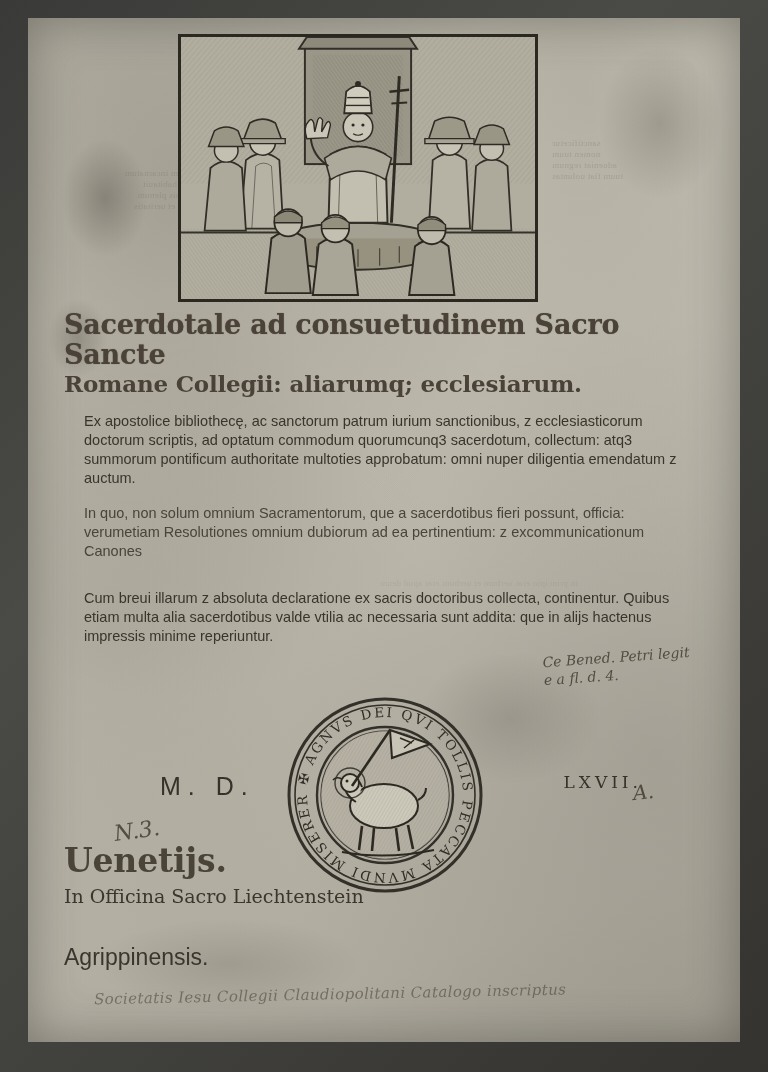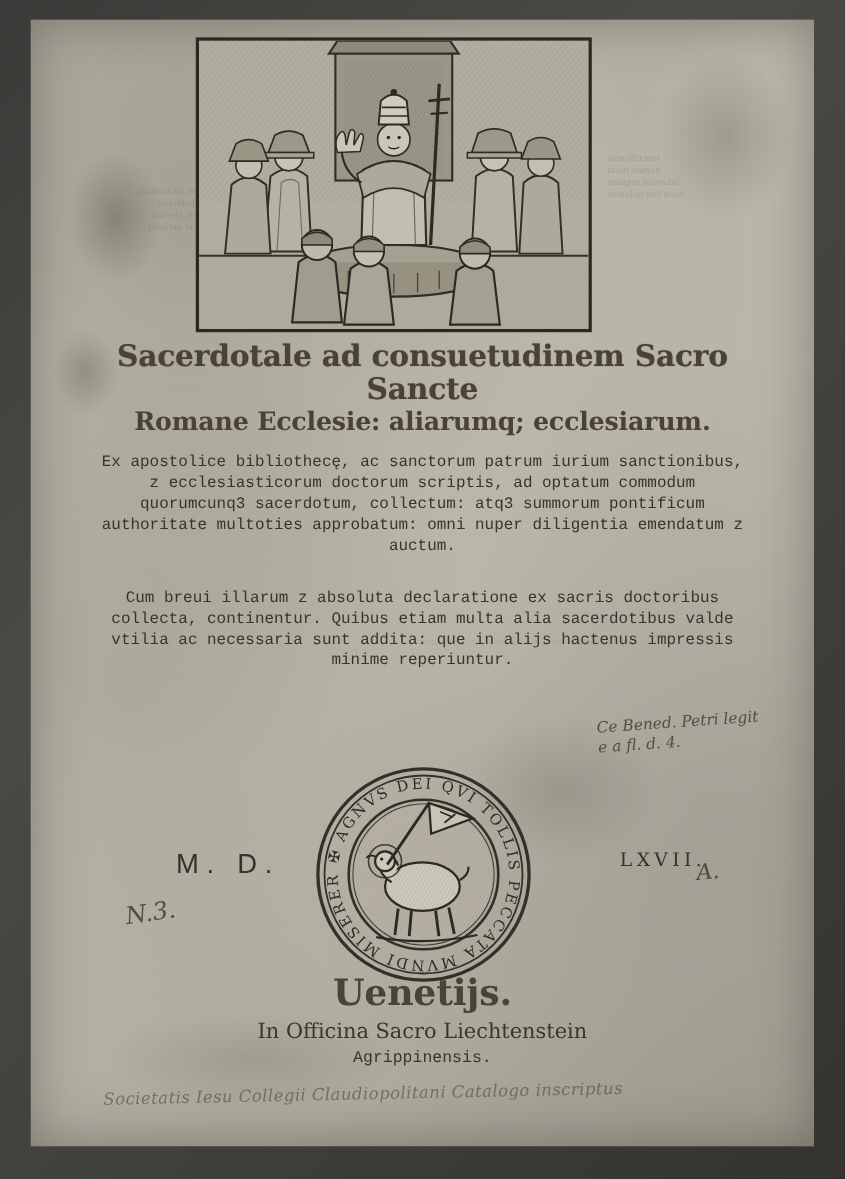--- a/index.html
+++ b/index.html
@@ -80,41 +80,41 @@
     box-sizing: border-box;
   }
   #woodcut svg { display: block; width: 100%; height: 100%; }
 
   
   #type-block {
     position: absolute;
     left: 36px;
     top: 292px;
     width: 640px;
-    text-align: center;
+    text-align: left;
     color: #3b3830;
   }
   .gothic {
     font-family: "DejaVu Serif", serif;
     font-weight: bold;
     letter-spacing: -0.2px;
   }
   #title-line-1 {
     font-size: 27px;
     line-height: 30px;
     color: #4a4238;
     text-shadow: 0 0 1px rgba(70,64,52,0.6);
   }
   #title-line-2 {
     font-size: 23px;
     line-height: 28px;
     color: #4a4238;
   }
   .para {
-    font-family: Liberation Mono, monospace;
+    font-family: Liberation Sans, sans-serif;
     font-size: 14.5px;
     line-height: 19px;
     color: #3a352c;
     margin: 0 auto;
     max-width: 600px;
   }
   #para-1 { margin-top: 14px; }
   #para-2 { margin-top: 16px; color: #4a443a; }
   #para-3 { margin-top: 28px; }
 
@@ -149,43 +149,44 @@
     left: 216px;
     top: 0px;
     width: 210px;
     height: 210px;
   }
   #printers-device svg { display: block; width: 100%; height: 100%; }
 
   #imprint {
     position: absolute;
     left: 36px;
-    top: 866px;
+    top: 824px;
     width: 640px;
-    text-align: center;
+    text-align: left;
   }
   #city {
     font-family: "DejaVu Serif", serif;
     font-weight: bold;
     font-size: 33px;
     line-height: 38px;
     color: #4a4338;
   }
   #printer {
     font-family: "DejaVu Serif", serif;
     font-size: 19px;
     line-height: 24px;
     color: #3b362d;
     margin-top: 4px;
   }
   #printer-place {
-    font-family: Liberation Mono, monospace;
-    font-size: 15px;
+    font-family: Liberation Sans, sans-serif;
+    font-size: 23px;
     line-height: 24px;
     color: #3b362d;
+    margin-top: 37px;
   }
 
   
   .ms {
     position: absolute;
     color: rgba(58,50,38,0.78);
     font-family: "DejaVu Serif", serif;
     font-style: italic;
     white-space: pre;
     pointer-events: none;
@@ -338,22 +339,23 @@
         <g>
           <path d="M232 264 L238 214 Q256 200 272 214 L278 264 Z" fill="#a5a192" stroke="#2c2922" stroke-width="2"></path>
           <circle cx="255" cy="198" r="14" fill="#c0bcad" stroke="#2c2922" stroke-width="1.8"></circle>
           <path d="M241 192 Q255 180 269 192 L269 198 L241 198 Z" fill="#918d7d" stroke="#2c2922" stroke-width="1.4"></path>
         </g>
       </svg>
     </div>
 
     <div id="type-block">
       <div class="gothic" id="title-line-1">Sacerdotale ad consuetudinem Sacro Sancte</div>
-      <div class="gothic" id="title-line-2">Romane Ecclesie: aliarumq; ecclesiarum.</div>
+      <div class="gothic" id="title-line-2">Romane Collegii: aliarumq; ecclesiarum.</div>
       <div class="para" id="para-1">Ex apostolice bibliothecę, ac sanctorum patrum iurium sanctionibus, z ecclesiasticorum doctorum scriptis, ad optatum commodum quorumcunq3 sacerdotum, collectum: atq3 summorum pontificum authoritate multoties approbatum: omni nuper diligentia emendatum z auctum.</div>
+      <div class="para" id="para-2">In quo, non solum omnium Sacramentorum, que a sacerdotibus fieri possunt, officia: verumetiam Resolutiones omnium dubiorum ad ea pertinentium: z excommunicationum Canones</div>
       <div class="para" id="para-3">Cum breui illarum z absoluta declaratione ex sacris doctoribus collecta, continentur. Quibus etiam multa alia sacerdotibus valde vtilia ac necessaria sunt addita: que in alijs hactenus impressis minime reperiuntur.</div>
     </div>
 
     <div id="device-row">
       <div id="date-left">M. D.</div>
       <div id="date-right">LXVII.</div>
 
       <div id="printers-device">
         <svg viewBox="0 0 210 210">
           <defs>

